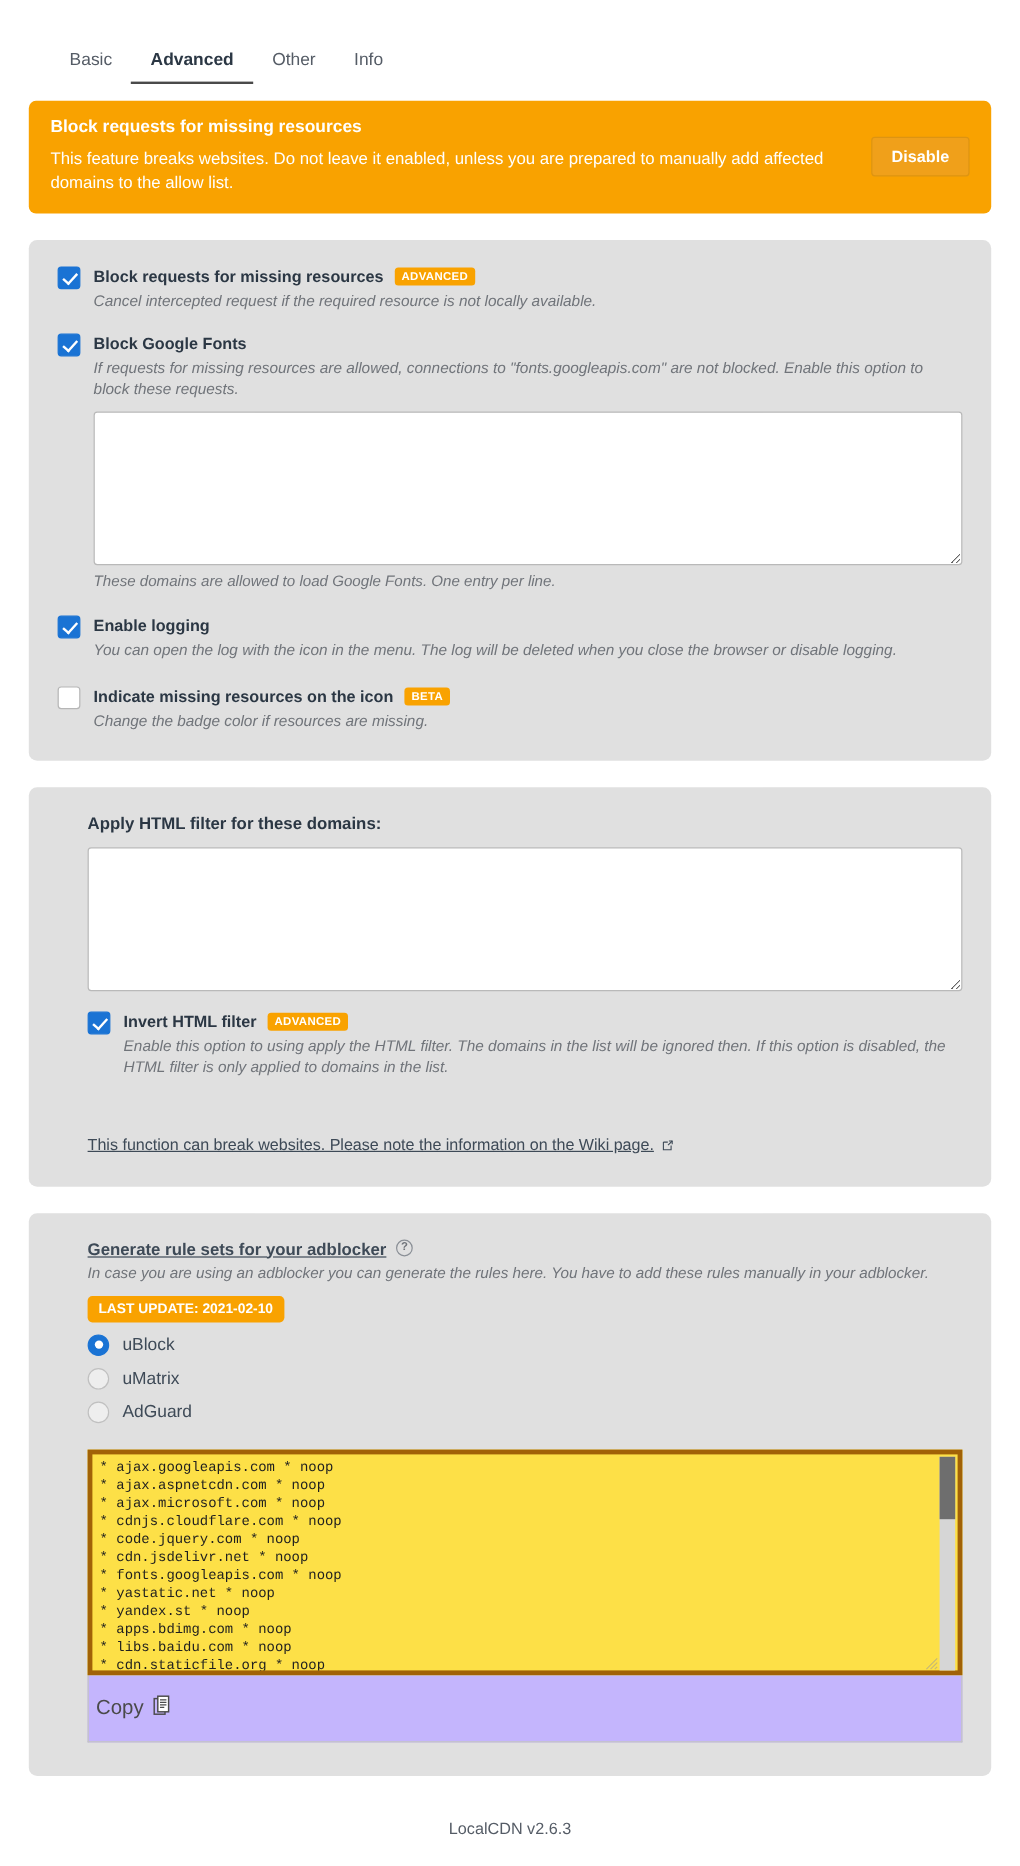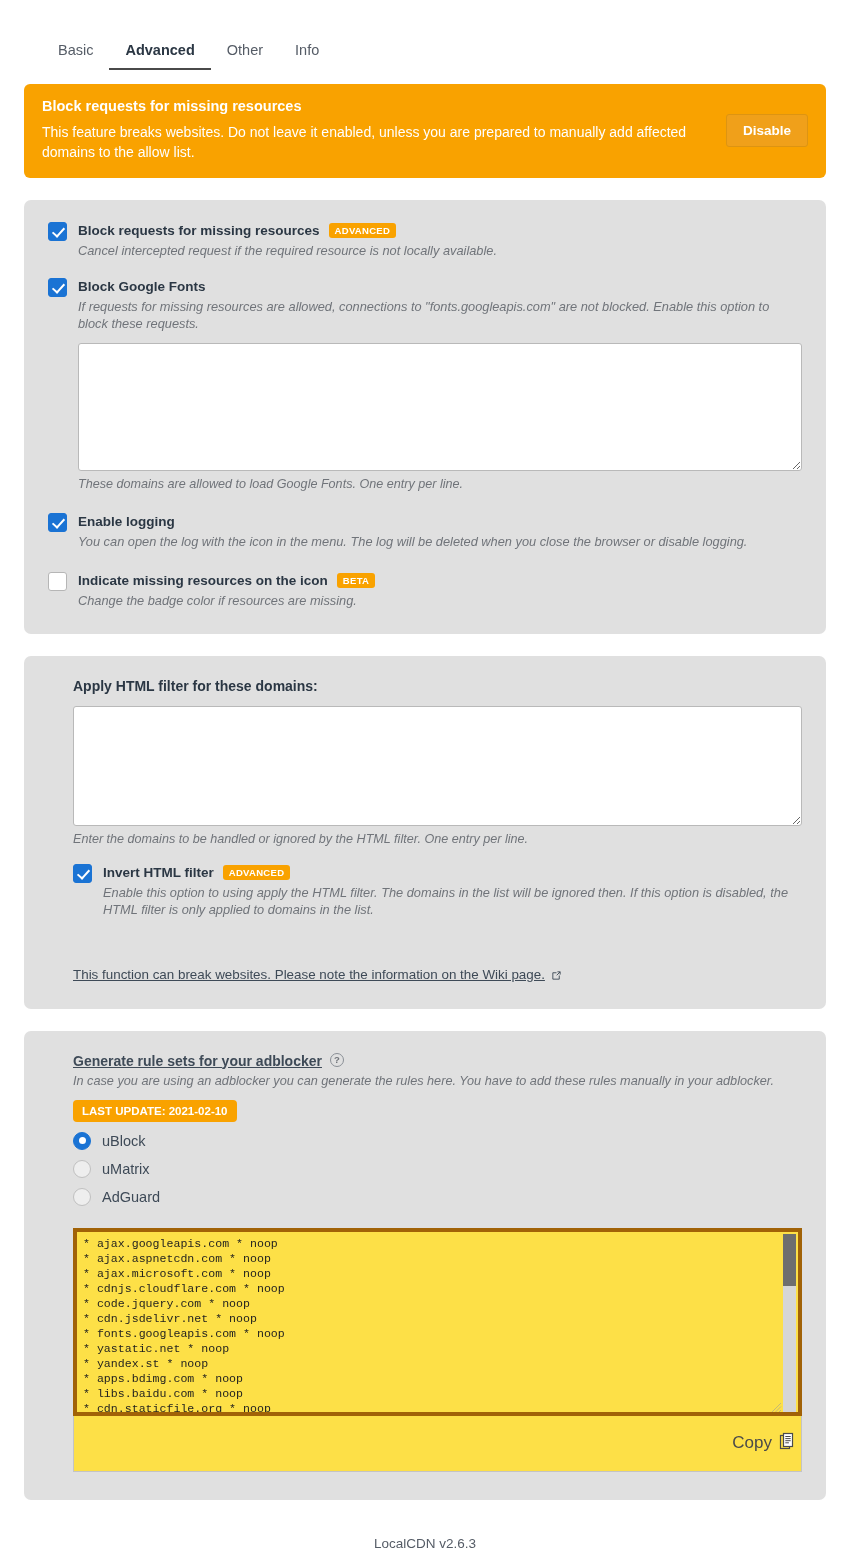--- a/index.html
+++ b/index.html
@@ -240,25 +240,25 @@
     position: absolute; left: 0; top: 0;
     width: 13px; height: 52px;
     background: #6e6e6e;
   }
   .resize-grip {
     position: absolute; right: 16px; bottom: 2px;
     width: 11px; height: 11px; opacity: .55;
   }
   .copy-btn {
     width: 100%;
-    background: #fde047;
+    background: #c4b5fd;
     border: 1px solid #c4c4c4;
     border-top: none;
     height: 56px;
-    display: flex; align-items: center; justify-content: flex-end;
+    display: flex; align-items: center; justify-content: flex-start;
     gap: 7px;
     font-size: 17px;
     color: #4a4a4a;
     cursor: pointer;
     font-family: "Liberation Sans", sans-serif;
   }
 
   
   .footer {
     text-align: center;
@@ -330,21 +330,20 @@
       <div class="opt-desc">Change the badge color if resources are missing.</div>
     </div>
   </div>
 
 </div>
 
 <div class="panel" style="padding-bottom:26px;">
   <div class="panel-title">Apply HTML filter for these domains:</div>
 
   <textarea class="ta ta-filter" placeholder="" style=""></textarea>
-  <div class="hint hint-filter">Enter the domains to be handled or ignored by the HTML filter. One entry per line.</div>
 
   <div class="opt opt-filter">
     <div class="cbox on"></div>
     <div class="opt-body">
       <div class="opt-head">
         <span class="opt-label">Invert HTML filter</span>
         <span class="badge">ADVANCED</span>
       </div>
       <div class="opt-desc">Enable this option to using apply the HTML filter. The domains in the list will be ignored then. If this option is disabled, the HTML filter is only applied to domains in the list.</div>
     </div>

